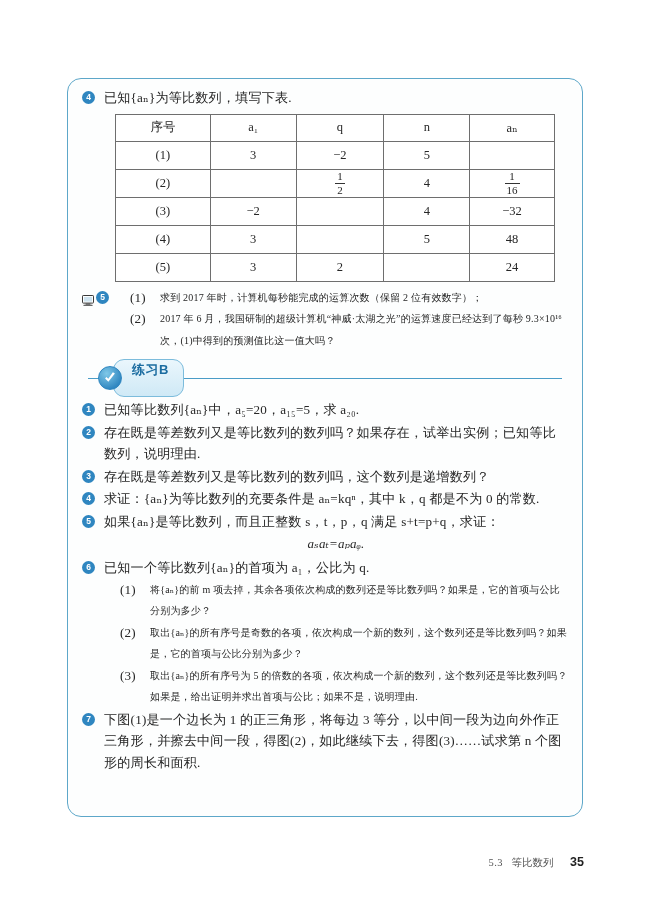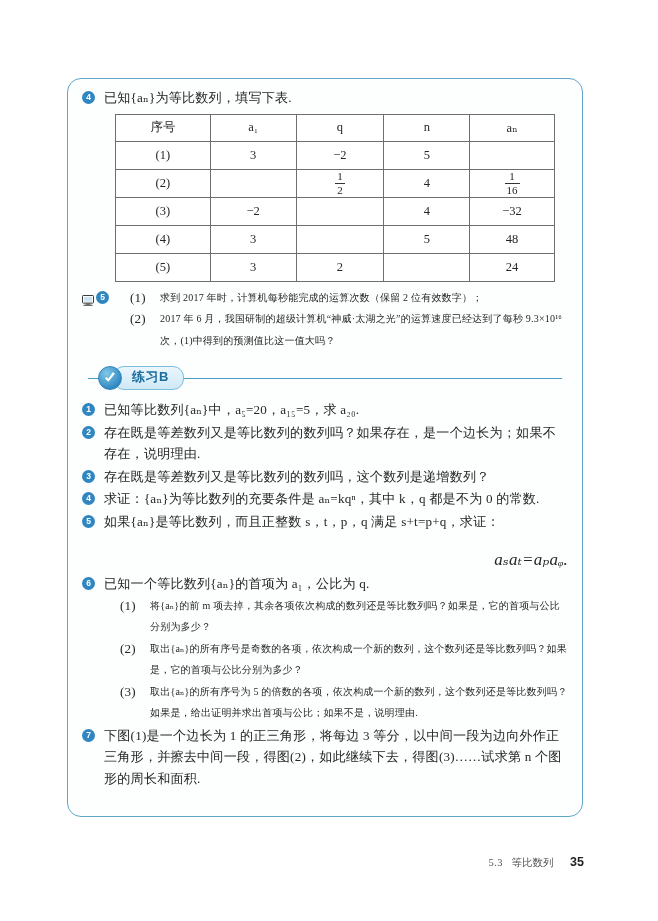--- a/index.html
+++ b/index.html
@@ -163,38 +163,38 @@
     background: radial-gradient(circle at 35% 30%, #7fc8e8 0%, #2f86c0 75%);
     border: 1.2px solid #2f86c0;
     display: inline-flex;
     align-items: center;
     justify-content: center;
     position: relative;
     z-index: 3;
   }
   .sec-pill {
     margin-left: -9px;
-    padding: 2px 14px 4px 18px;
+    padding: 2px 14px 18px 18px;
     border: 1px solid #7cbcdc;
     border-radius: 11px;
     background: linear-gradient(#eaf6fc, #cfe9f6);
     font-family: "Liberation Sans", sans-serif;
     font-size: 13px;
     font-weight: bold;
     color: #1b6ca0;
     letter-spacing: 0.5px;
     line-height: 16px;
   }
 
   
   .formula {
-    text-align: right;
-    font-size: 17px;
+    text-align: center;
+    font-size: 13px;
     line-height: 22px;
-    margin: 17px 0 1px 0;
+    margin: 1px 0 1px 0;
     font-style: italic;
   }
 
   
   #footer {
     position: absolute;
     left: 0;
     top: 855px;
     width: 658px;
     text-align: right;
@@ -330,21 +330,21 @@
         <div class="item-gutter">
           <span class="bullet">1</span>
         </div>
         <div class="item-body">已知等比数列{aₙ}中，a₅=20，a₁₅=5，求 a₂₀.</div>
       </div>
 
       <div class="item">
         <div class="item-gutter">
           <span class="bullet">2</span>
         </div>
-        <div class="item-body">存在既是等差数列又是等比数列的数列吗？如果存在，是一个边长为；如果不存在，说明理由.</div>
+        <div class="item-body">存在既是等差数列又是等比数列的数列吗？如果存在，试举出实例；已知等比数列，说明理由.</div>
       </div>
 
       <div class="item">
         <div class="item-gutter">
           <span class="bullet">3</span>
         </div>
         <div class="item-body">存在既是等差数列又是等比数列的数列吗，这个数列是递增数列？</div>
       </div>
 
       <div class="item">

